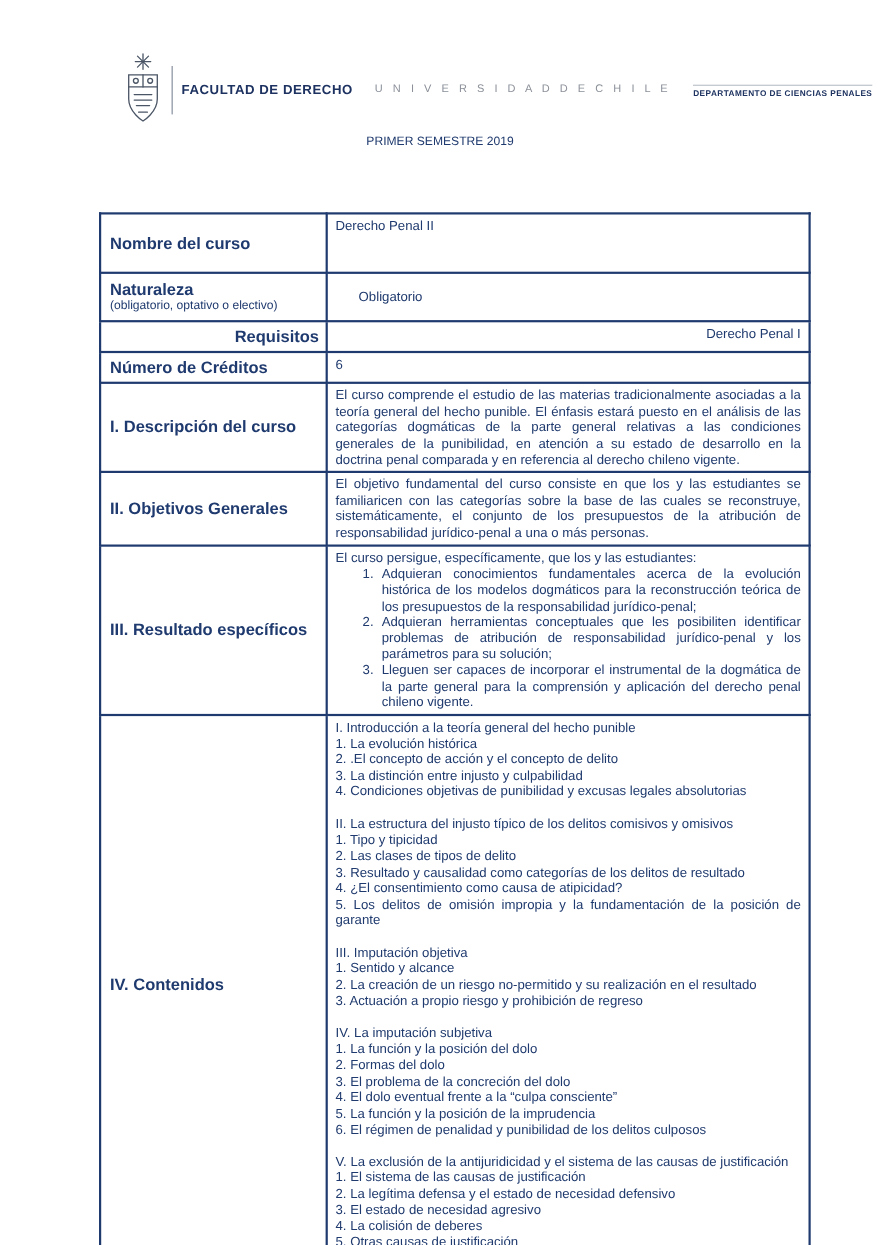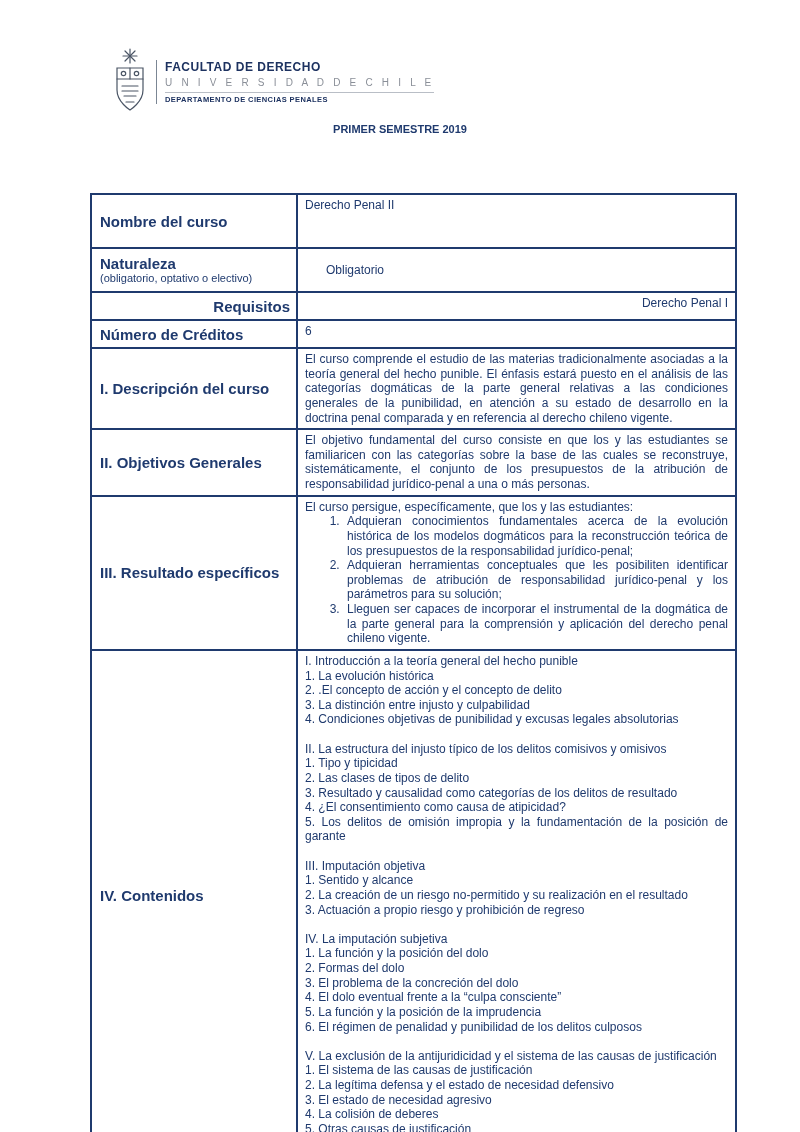--- a/index.html
+++ b/index.html
@@ -35,23 +35,24 @@
     flex: 0 0 auto;
   }
   .logo-divider {
     width: 1px;
     height: 44px;
     background: #7b8694;
     margin: 0 8px 0 6px;
   }
   .logo-text {
     display: flex;
-    flex-direction: column;
+    flex-direction: row;
     justify-content: center;
     line-height: 1.25;
+    gap: 20px;
   }
   .logo-faculty {
     font-weight: bold;
     font-size: 12px;
     letter-spacing: 0.5px;
     color: #1d3260;
   }
   .logo-university {
     font-size: 10px;
     letter-spacing: 3.2px;
@@ -76,21 +77,21 @@
     text-align: center;
   }
   .title-main {
     font-size: 14px;
     font-weight: bold;
     color: #1f3a6e;
     letter-spacing: 0.3px;
   }
   .title-sub {
     font-size: 11px;
-    font-weight: bold;
+    font-weight: normal;
     color: #1f3a6e;
     margin-top: 2px;
   }
 
   
   .program-table {
     position: absolute;
     top: 193px;
     left: 90px;
     width: 645px;

